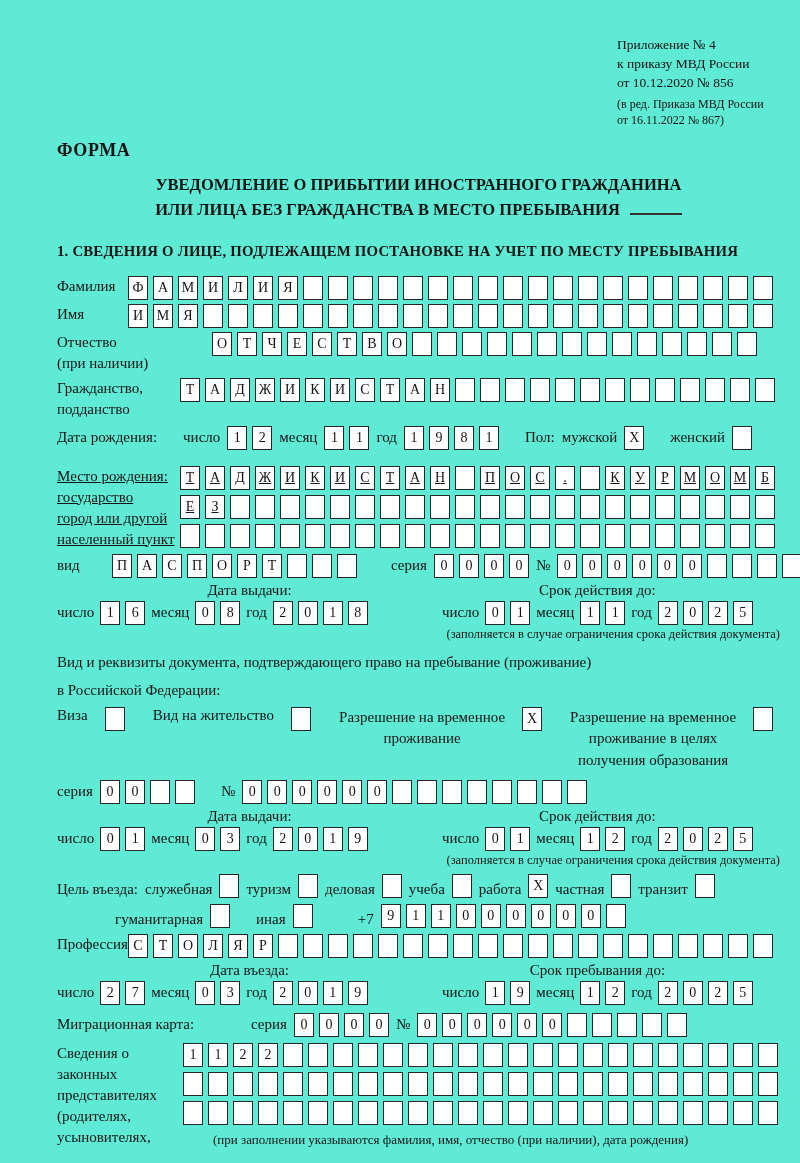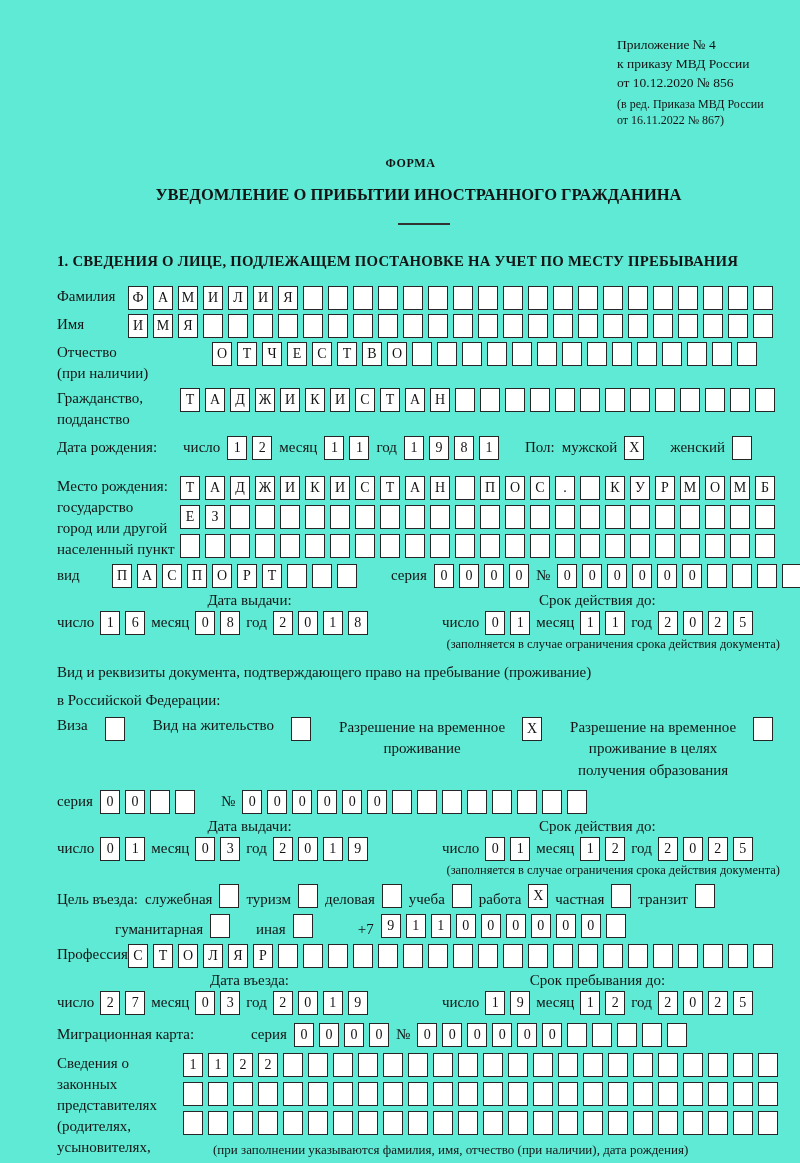--- a/index.html
+++ b/index.html
@@ -5,21 +5,21 @@
   html,body{margin:0;padding:0;background:#fff;}
   .page{
     width:800px;height:1163px;box-sizing:border-box;
     padding:36px 20px 0 57px;overflow:hidden;
     background:#5eead4;color:#141414;
     font-family:"Liberation Serif","DejaVu Serif",serif;
     font-size:15px;
   }
   .appendix{margin-left:560px;width:200px;font-size:13.5px;line-height:1.4;}
   .appendix .amend{font-size:12px;line-height:1.35;margin-top:3px;}
-  .forma{ text-align:center;padding-right:16px;font-weight:bold;font-size:12px;letter-spacing:.6px;margin-top:28px;}
+  .forma{ text-align:left;padding-right:16px;font-weight:bold;font-size:18px;letter-spacing:.6px;margin-top:12px;}
   .title{text-align:center;font-weight:bold;font-size:16.5px;line-height:1.5;margin-top:12px;}
   .blank-line{display:inline-block;width:52px;border-bottom:2px solid #333;margin-left:10px;}
   .sec-heading{font-weight:bold;font-size:14.8px;margin-top:20px;margin-bottom:16px;letter-spacing:.2px;}
 
   .frow{display:flex;align-items:flex-start;margin-bottom:4px;}
   .flabel{flex-shrink:0;line-height:21px;}
   .w71{width:71px}.w123{width:123px}.w155{width:155px}.w126{width:126px}
   .boxrow{display:flex;gap:5px;flex-wrap:nowrap;}
   .cb{
     width:20px;height:24px;box-sizing:border-box;border:1.7px solid #262626;
@@ -58,21 +58,21 @@
       <div>(в ред. Приказа МВД России</div>
       <div>от 16.11.2022 № 867)</div>
     </div>
   </div>
 
   <div class="forma">ФОРМА</div>
 
   <div class="title">
     <div>УВЕДОМЛЕНИЕ О ПРИБЫТИИ ИНОСТРАННОГО ГРАЖДАНИНА</div>
     <div>
-      <span class="blank-line"></span>
+      <span>ИЛИ ЛИЦА БЕЗ ГРАЖДАНСТВА В МЕСТО ПРЕБЫВАНИЯ</span><span class="blank-line"></span>
     </div>
   </div>
 
   <div class="sec-heading">1. СВЕДЕНИЯ О ЛИЦЕ, ПОДЛЕЖАЩЕМ ПОСТАНОВКЕ НА УЧЕТ ПО МЕСТУ ПРЕБЫВАНИЯ</div>
 
   <div class="frow">
     <div class="flabel w71">Фамилия</div>
     <div class="boxrow">
         <span class="cb">Ф</span>
         <span class="cb">А</span>
@@ -225,21 +225,21 @@
     <span class="boxrow">
         <span class="cb">X</span>
       </span>
     <span class="gap12"></span>
     <span>женский</span>
     <span class="boxrow">
         <span class="cb"></span>
       </span>
   </div>
 
-  <div class="frow" style="margin-top:16px;">
+  <div class="frow" style="margin-top:16px;text-decoration:underline;">
     <div class="flabel w123">
       <div>Место рождения:</div>
       <div>государство</div>
       <div>город или другой</div>
       <div>населенный пункт</div>
     </div>
     <div class="stack">
       <div class="boxrow">
           <span class="cb">Т</span>
           <span class="cb">А</span>

